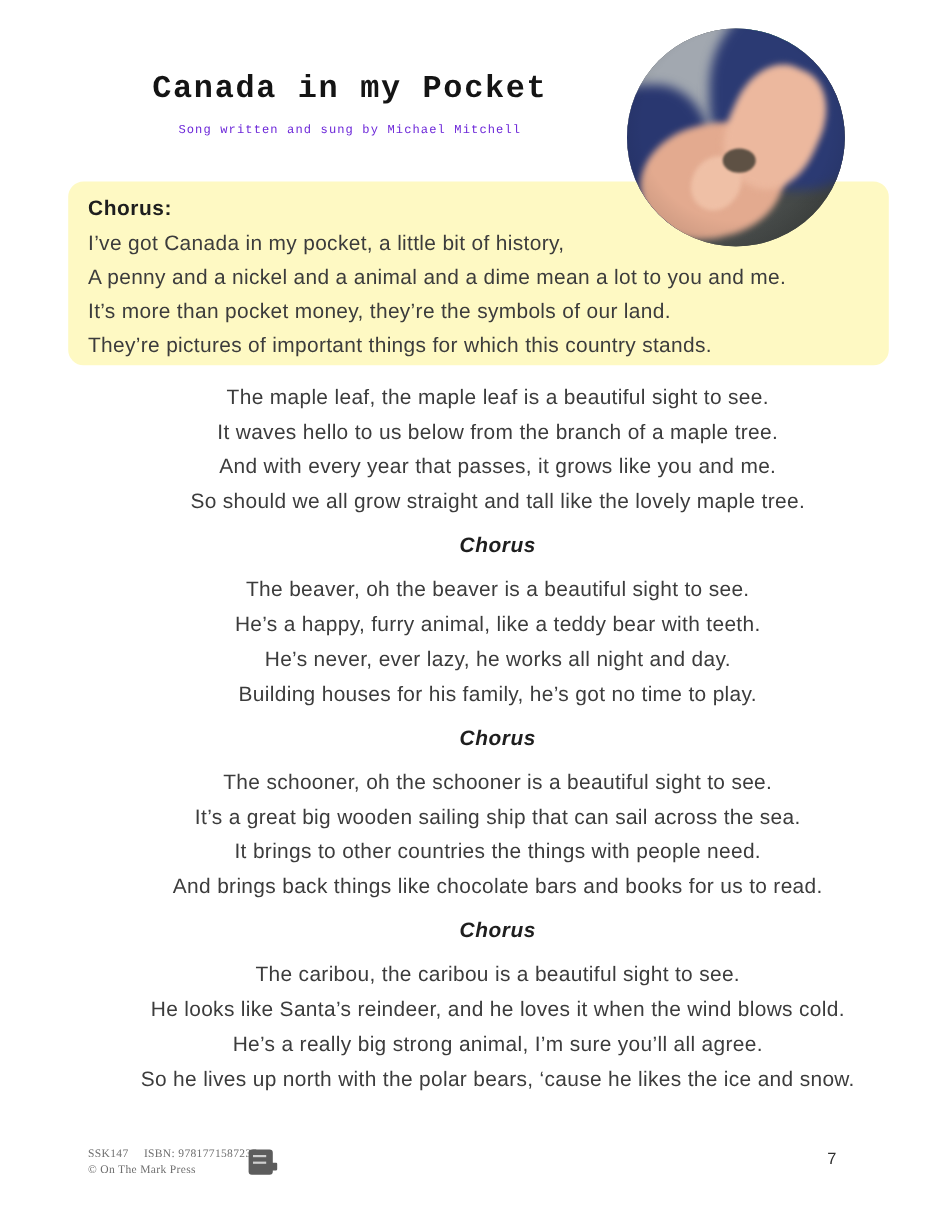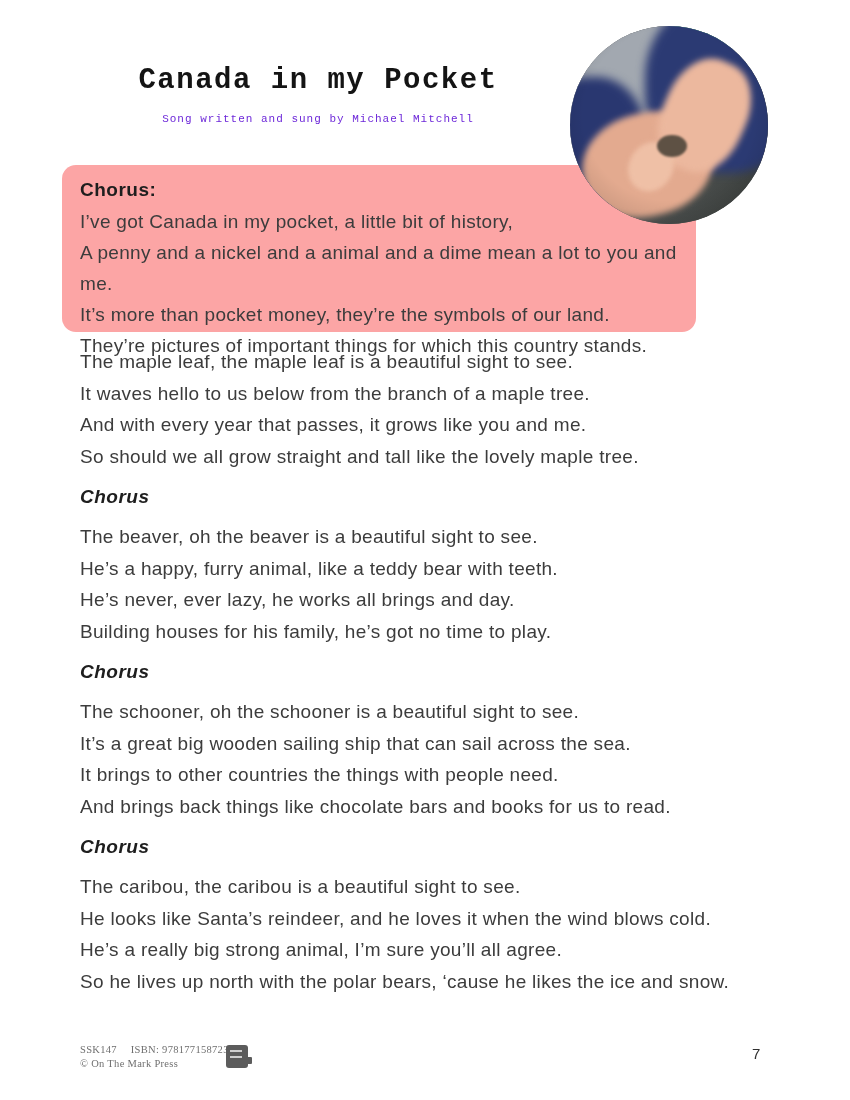--- a/index.html
+++ b/index.html
@@ -7,22 +7,22 @@
     position:relative;width:850px;height:1100px;background:#ffffff;overflow:hidden;
     font-family:"Liberation Sans", sans-serif;color:#3c3c3c;
   }
   
   .header{position:absolute;top:64px;left:80px;width:476px;text-align:center;font-family:Liberation Mono, monospace;}
   .title{font-size:29px;font-weight:bold;color:#141414;letter-spacing:1.5px;margin:0;}
   .subtitle{font-size:11px;color:#6d28d9;letter-spacing:1px;margin:16px 0 16px 0;font-weight:normal;}
 
   
   .chorus-box{
-    position:absolute;left:62px;top:165px;width:634px;height:167px;
-    background:#fca5a5;border-radius:14px;box-sizing:border-box;
+    position:absolute;left:62px;top:165px;width:746px;height:167px;
+    background:#fef9c3;border-radius:14px;box-sizing:border-box;
     padding:9px 0 0 18px;z-index:1;
   }
   .chorus-box .cb-heading{font-size:19px;font-weight:bold;color:#1e1e1e;letter-spacing:0.5px;margin:0;line-height:31.5px;}
   .cb-line{display:block;font-size:19px;line-height:31.1px;letter-spacing:0.3px;color:#3c3c3c;}
 
   
   .photo{
     position:absolute;left:570px;top:26px;width:198px;height:198px;border-radius:50%;
     overflow:hidden;z-index:2;background:#4a4e4c;
   }
@@ -32,21 +32,21 @@
   .ph-collar{left:52%;top:-4%;width:34%;height:12%;background:#2f9e7d;transform:rotate(18deg);border-radius:40%;filter:blur(4px);}
   .ph-sleeve-right{right:-18%;top:-14%;width:80%;height:88%;background:#2b3a73;border-radius:46%;filter:blur(5px);}
   .ph-sleeve-left{left:-16%;top:26%;width:55%;height:68%;background:#293770;border-radius:46%;filter:blur(5px);}
   .ph-hand-left{left:6%;top:44%;width:66%;height:52%;background:#e3aa8f;border-radius:48%;transform:rotate(-14deg);filter:blur(3px);}
   .ph-hand-right{left:47%;top:16%;width:42%;height:58%;background:#ecb89e;border-radius:44%;transform:rotate(24deg);filter:blur(3px);}
   .ph-thumb{left:30%;top:58%;width:22%;height:26%;background:#efc0a6;border-radius:50%;transform:rotate(30deg);filter:blur(2px);}
   .ph-coin{left:44%;top:55%;width:15%;height:11%;background:#5e5144;border-radius:50%;filter:blur(1px);}
   .ph-vignette{inset:0;background:radial-gradient(circle at 50% 45%, rgba(0,0,0,0) 58%, rgba(0,0,0,0.22) 100%);}
 
   
-  .main{position:absolute;left:80px;top:346px;width:745px;}
+  .main{position:absolute;left:80px;top:346px;width:745px;text-align:center;}
   .verse{margin:0;}
   .vline{display:block;font-size:19px;line-height:31.5px;letter-spacing:0.3px;color:#3c3c3c;}
   .chorus-label{
     font-size:19px;font-weight:bold;color:#1e1e1e;letter-spacing:0.5px;
     margin:9px 0 8.5px 0;line-height:31.5px;font-style:italic;
   }
 
   
   .footer{position:absolute;left:80px;top:1043px;font-family:"Liberation Serif", serif;
     font-size:10.5px;color:#6f6f6f;line-height:13.5px;letter-spacing:0.3px;}
@@ -94,21 +94,21 @@
       <span class="vline">The maple leaf, the maple leaf is a beautiful sight to see.</span>
       <span class="vline">It waves hello to us below from the branch of a maple tree.</span>
       <span class="vline">And with every year that passes, it grows like you and me.</span>
       <span class="vline">So should we all grow straight and tall like the lovely maple tree.</span>
     </p>
     <h3 class="chorus-label">Chorus</h3>
 
     <p class="verse">
       <span class="vline">The beaver, oh the beaver is a beautiful sight to see.</span>
       <span class="vline">He’s a happy, furry animal, like a teddy bear with teeth.</span>
-      <span class="vline">He’s never, ever lazy, he works all brings and day.</span>
+      <span class="vline">He’s never, ever lazy, he works all night and day.</span>
       <span class="vline">Building houses for his family, he’s got no time to play.</span>
     </p>
     <h3 class="chorus-label">Chorus</h3>
 
     <p class="verse">
       <span class="vline">The schooner, oh the schooner is a beautiful sight to see.</span>
       <span class="vline">It’s a great big wooden sailing ship that can sail across the sea.</span>
       <span class="vline">It brings to other countries the things with people need.</span>
       <span class="vline">And brings back things like chocolate bars and books for us to read.</span>
     </p>

